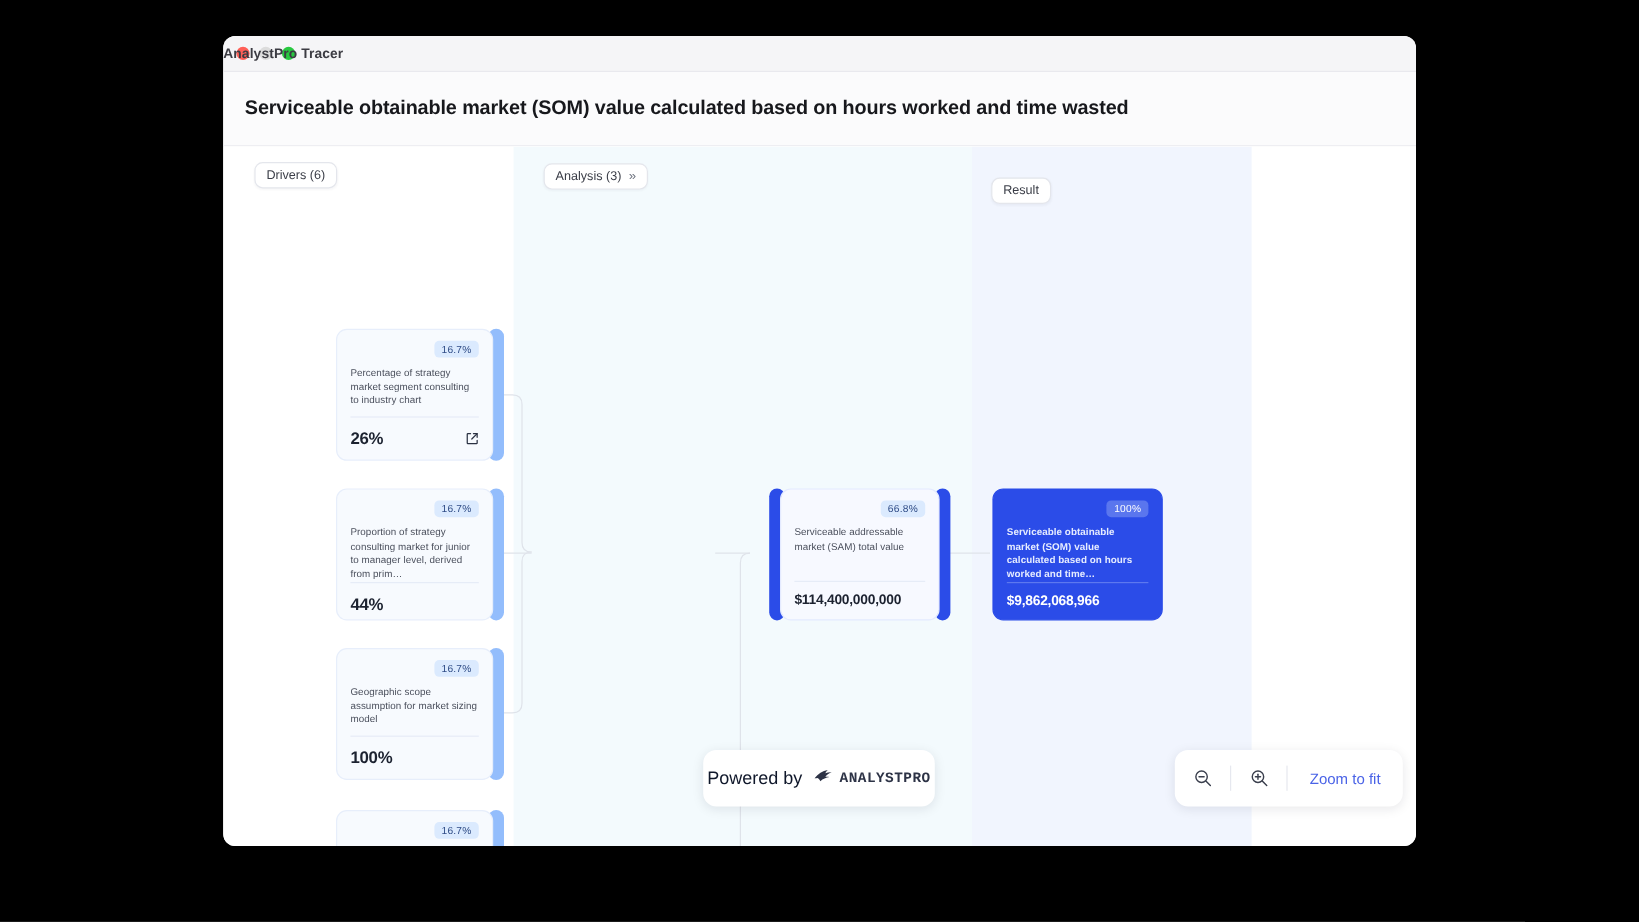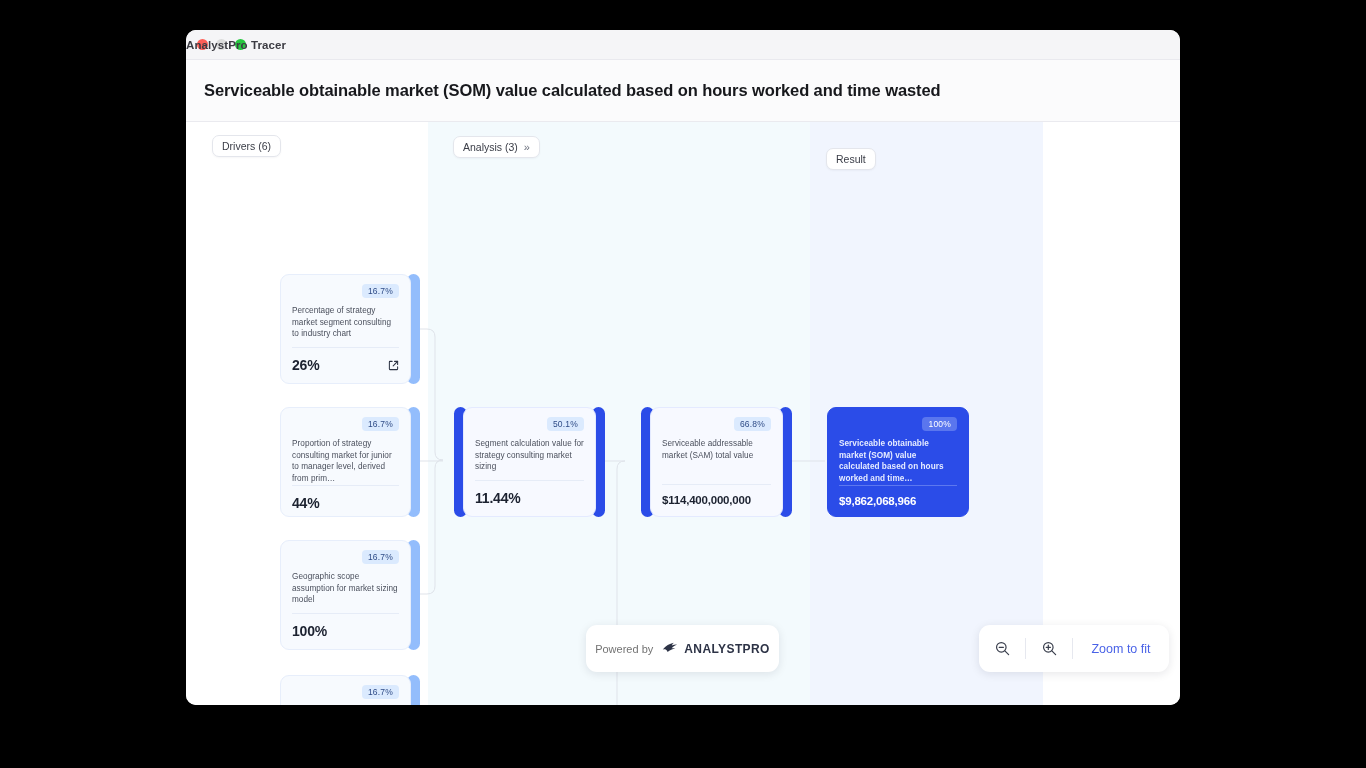--- a/index.html
+++ b/index.html
@@ -102,22 +102,22 @@
   .card.result .rule{ border-top-color:#5d78ef; }
   .card.result .val{ color:#ffffff; }
 
   
   .powered{
     position:absolute; left:400px; top:503px; width:193px; height:47px;
     background:#ffffff; border-radius:11px; display:flex; align-items:center;
     justify-content:center; gap:9px;
     box-shadow:0 2px 10px rgba(16,24,40,.10);
   }
-  .powered .pb{ font-size:11px; color:#737373; }
-  .brandwrap{ display:flex; align-items:center; gap:3px; }
+  .powered .pb{ font-size:15px; color:#0f172a; }
+  .brandwrap{ display:flex; align-items:center; gap:3px;font-family:Liberation Mono, monospace; }
   .brand{ font-size:12px; font-weight:bold; color:#2d3346; letter-spacing:.4px; }
 
   .zoomctl{
     position:absolute; left:793px; top:503px; width:190px; height:47px;
     background:#ffffff; border-radius:11px; display:flex; align-items:center;
     box-shadow:0 2px 10px rgba(16,24,40,.10);
   }
   .zbtn{ width:46px; display:flex; align-items:center; justify-content:center; }
   .zdiv{ width:1px; height:21px; background:#e6e8ef; }
   .zfit{ flex:1; text-align:center; font-size:12.5px; color:#4a63e7; }
@@ -216,32 +216,20 @@
       </div>
 
       <div class="card driver" style="left:94px; top:553px; width:131px; height:110px;">
         <div class="bar right lite"></div>
         <div class="cbody">
           <span class="badge">16.7%</span>
 
         </div>
       </div>
 
-      <div class="card analysis" style="left:277px; top:285px; width:133px; height:110px;">
-        <div class="bar left deep"></div>
-        <div class="bar right deep"></div>
-        <div class="cbody">
-          <span class="badge">50.1%</span>
-          <div class="desc">Segment calculation value for strategy consulting market sizing</div>
-          <div class="rule"></div>
-          <div class="valrow">
-            <span class="val">11.44%</span>
-          </div>
-        </div>
-      </div>
 
       <div class="card analysis" style="left:464px; top:285px; width:133px; height:110px;">
         <div class="bar left deep"></div>
         <div class="bar right deep"></div>
         <div class="cbody">
           <span class="badge">66.8%</span>
           <div class="desc">Serviceable addressable market (SAM) total value</div>
           <div class="rule"></div>
           <div class="valrow">
             <span class="val sm">$114,400,000,000</span>

